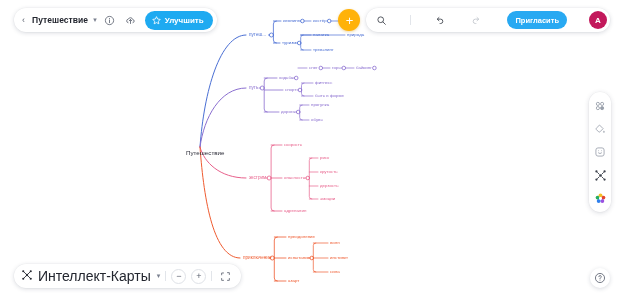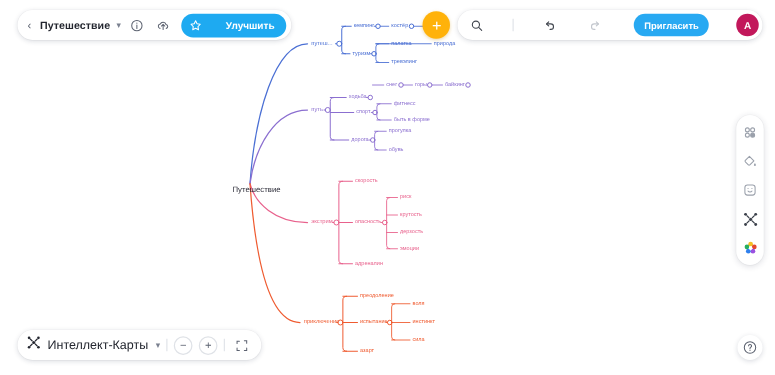--- a/index.html
+++ b/index.html
@@ -64,21 +64,21 @@
   }
   .improve-btn {
     display: flex; align-items: center; gap: 3px;
     background: #1eaaf1;
     border-radius: 12px;
     height: 19px;
     padding: 0 9px 0 6px;
     cursor: pointer;
     margin-left: 2px;
   }
-  .improve-label { font-size: 8px; color: #fff; font-weight: 600; margin-left: 16px; }
+  .improve-label { font-size: 8px; color: #fff; font-weight: 600; }
 
   
   .tr-wrap {
     position: absolute; right: 10px; top: 8px;
     display: flex; align-items: center; gap: 6px;
   }
   .plus-btn {
     width: 22px; height: 22px; border-radius: 50%;
     background: #ffb20a;
     display: flex; align-items: center; justify-content: center;
@@ -107,21 +107,21 @@
   }
 
   
   .bl-bar {
     position: absolute; left: 14px; bottom: 12px;
     height: 24px; display: flex; align-items: center;
     background: #fff; border-radius: 14px;
     box-shadow: 0 1px 4px rgba(30,40,70,.17), 0 0 0 .5px rgba(0,0,0,.03);
     padding: 0 7px; gap: 5px;
   }
-  .mode-label { font-size: 10px; color: #23262f; font-weight: 500; }
+  .mode-label { font-size: 14px; color: #23262f; font-weight: 500; }
   .zoom-btn {
     width: 15px; height: 15px; border-radius: 50%;
     border: .8px solid #dfe2e7;
     display: flex; align-items: center; justify-content: center;
     font-size: 9px; color: #5c6270; cursor: pointer; line-height: 1;
   }
 
   
   .rail {
     position: absolute; right: 9px; top: 92px;

